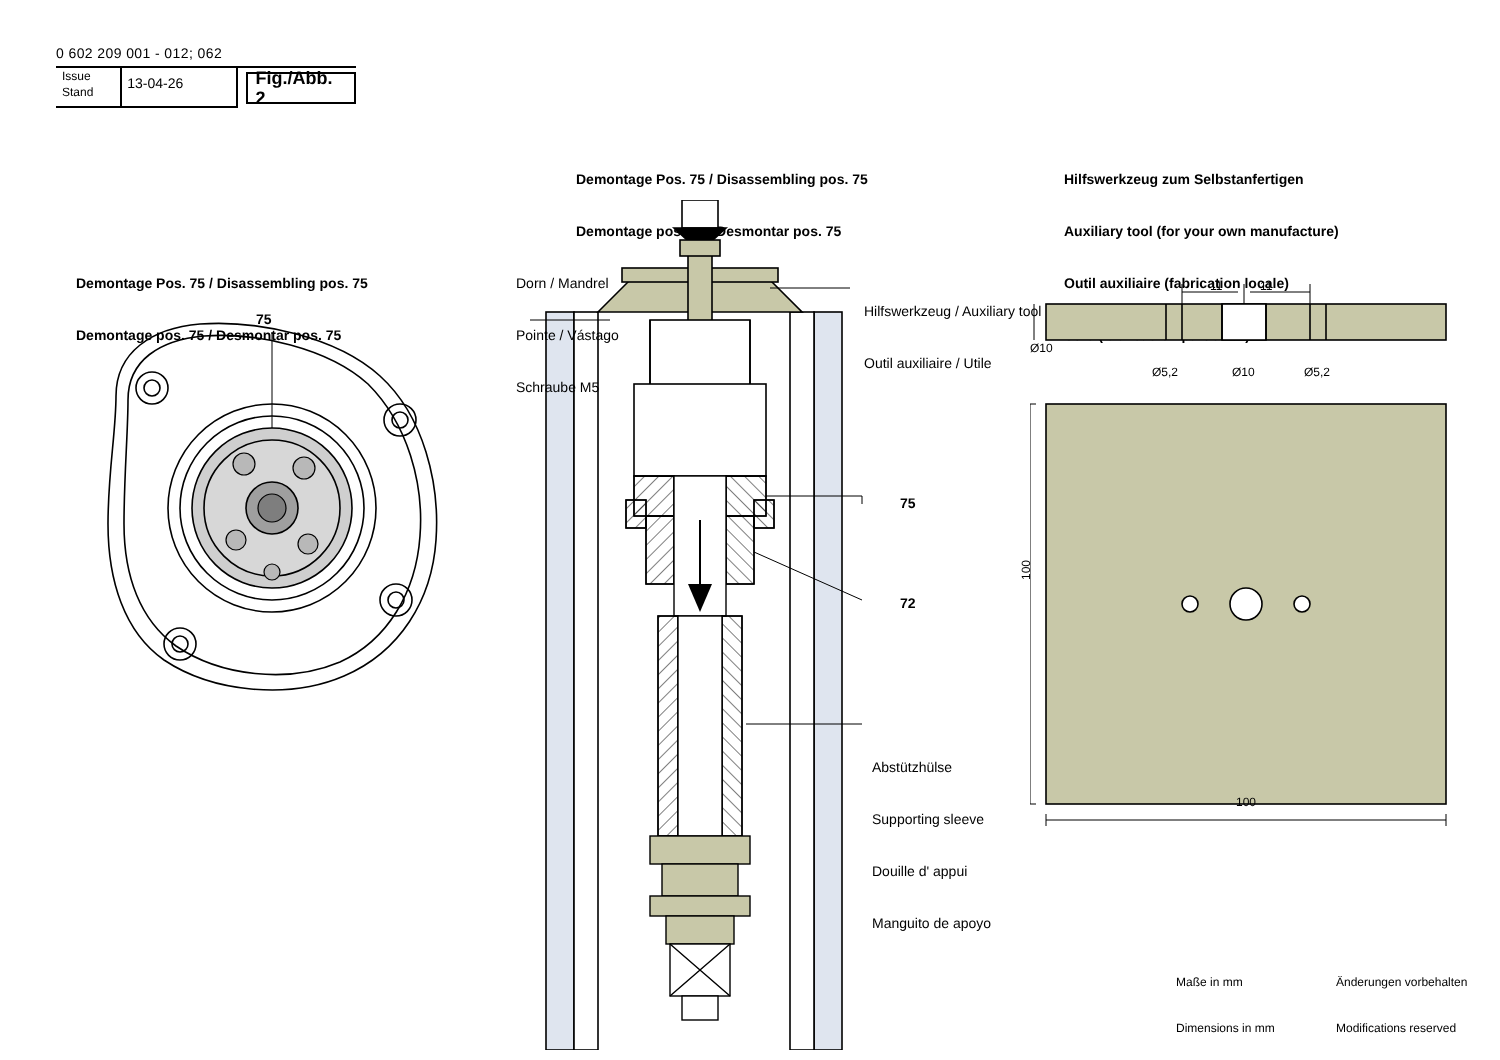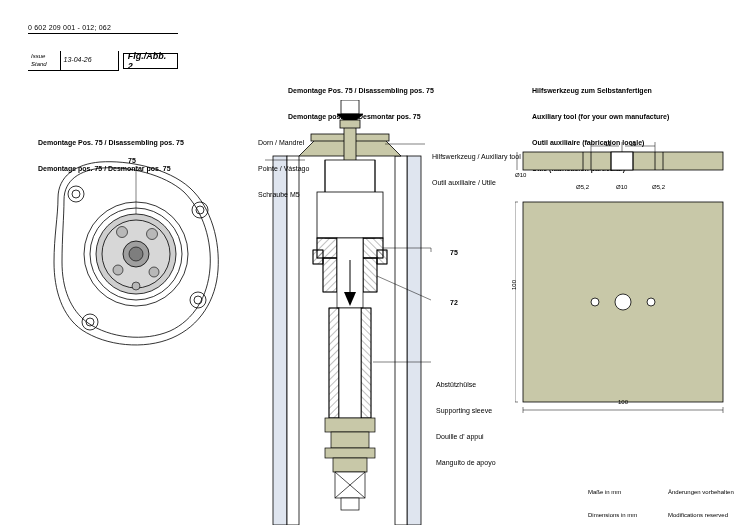--- a/index.html
+++ b/index.html
@@ -12,21 +12,21 @@
     overflow:hidden;
   }
   .abs{position:absolute;}
   .t{font-size:7px;line-height:8.5px;white-space:pre;}
   .t6{font-size:6px;line-height:7.5px;white-space:pre;}
   .b{font-weight:bold;}
   
   #header{left:28px;top:24px;width:150px;}
   #header .partno{font-size:7px;letter-spacing:.2px;}
   #header .hrule{border-top:1px solid #000;margin-top:2px;width:150px;}
-  #issuebox{margin-top:17px;display:flex;align-items:stretch;height:20px;font-style:italic;}
+  #issuebox{margin-top:0;display:flex;align-items:stretch;height:20px;}
   #issuebox .cell{border-right:1px solid #000;border-bottom:1px solid #000;display:flex;flex-direction:column;justify-content:center;padding:0 3px;}
   #issuebox .c1{width:26px;}
   #issuebox .c2{width:52px;justify-content:center;}
   #issuebox .c3{border:1.3px solid #000;display:flex;align-items:center;justify-content:center;padding:0 4px;margin-left:4px;font-weight:bold;font-size:9px;height:14px;align-self:center;}
   
   .lbl{font-size:7px;line-height:8.6px;white-space:pre;}
   
   svg{display:block;}
   .leader{stroke:#000;stroke-width:.5;fill:none;}
 </style>

